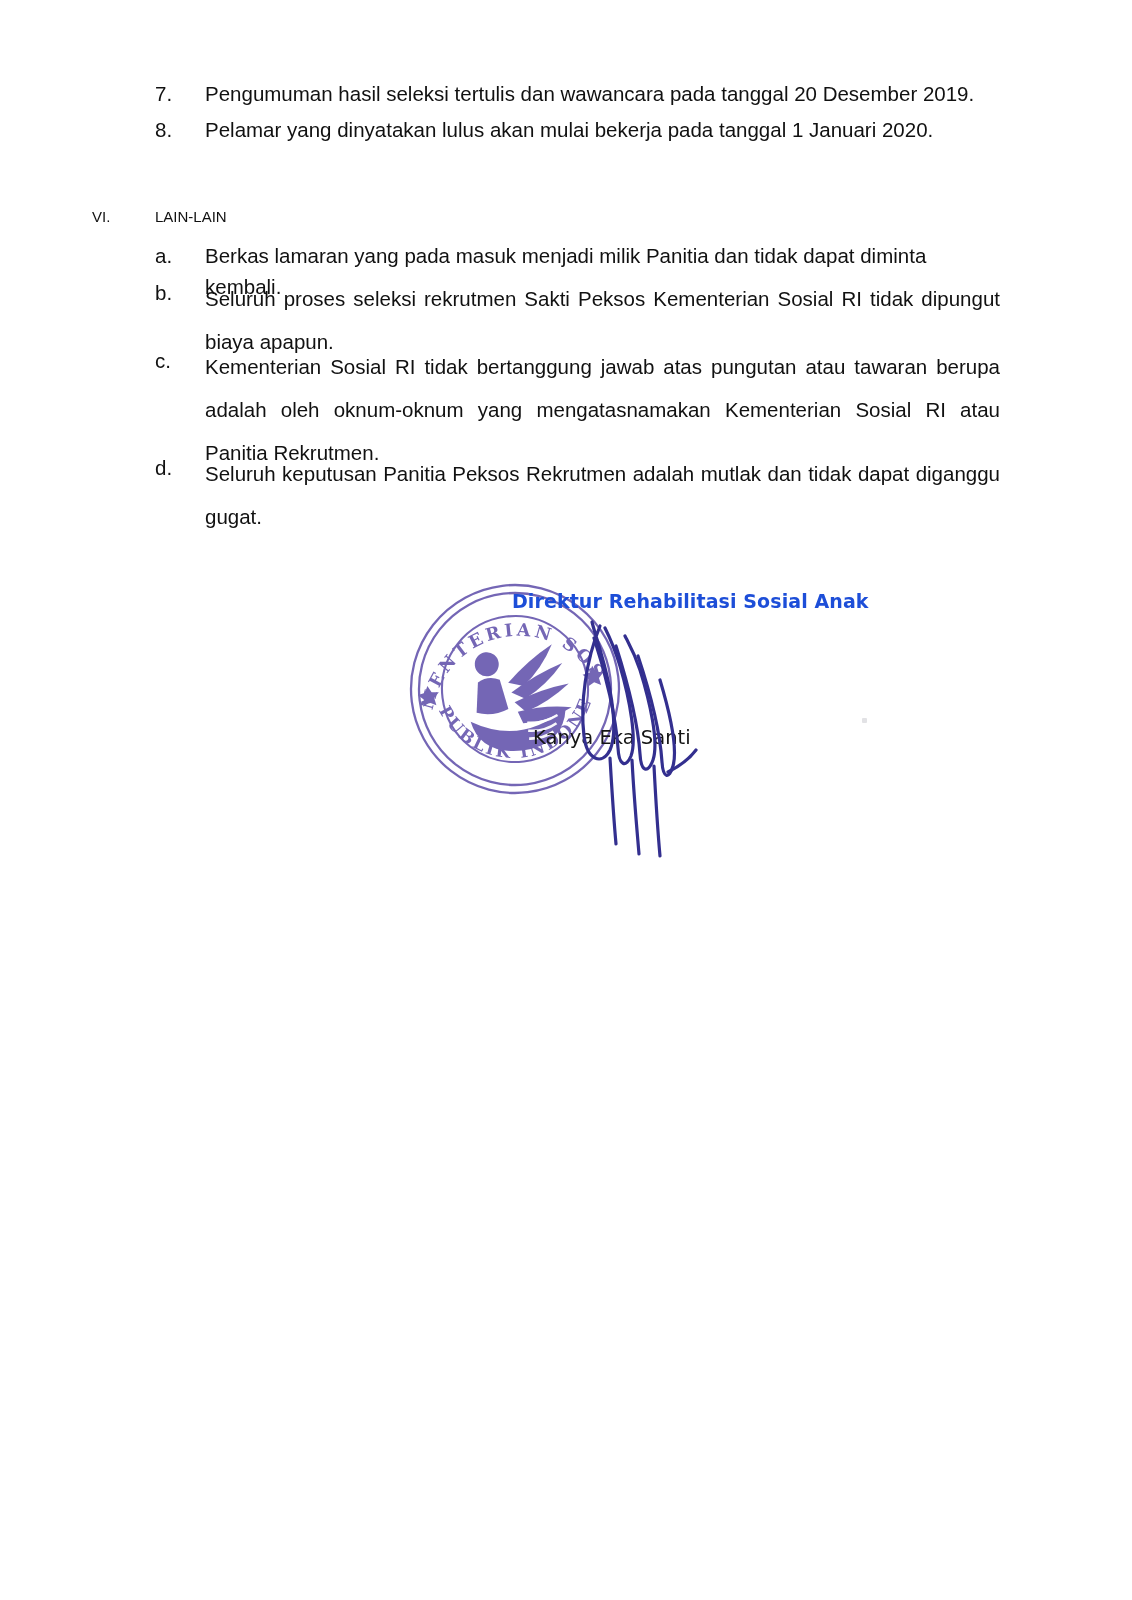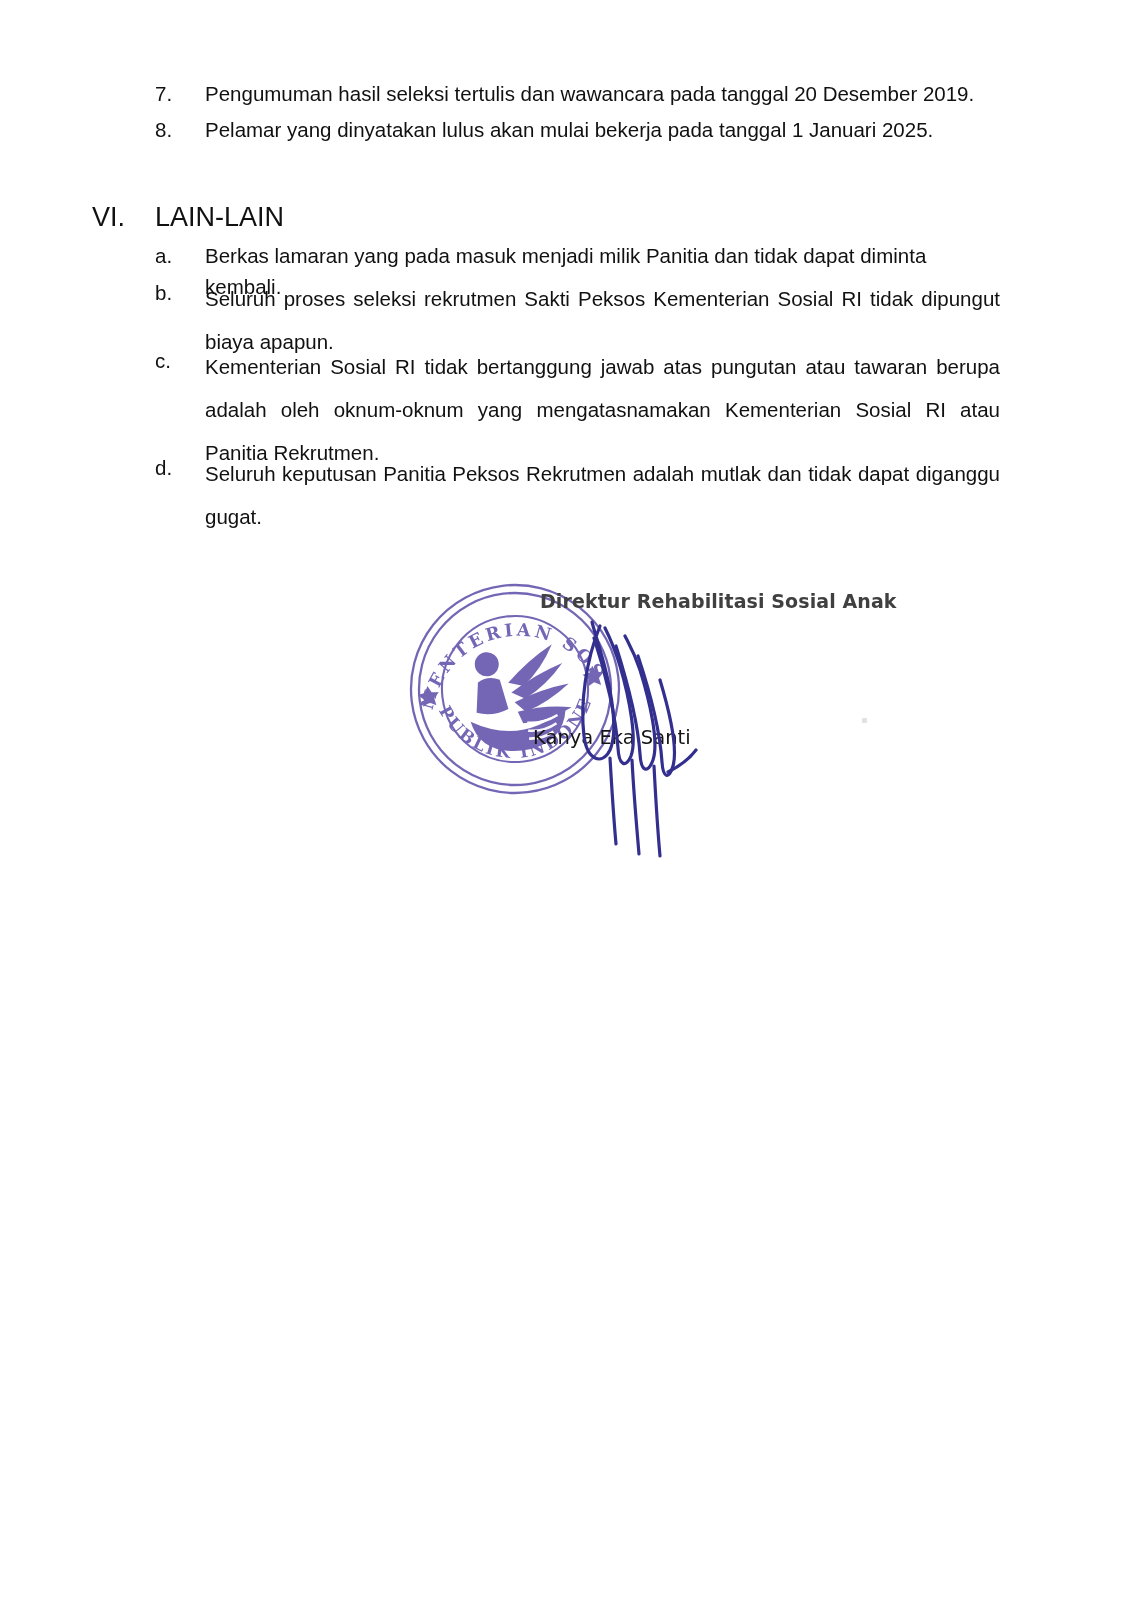--- a/index.html
+++ b/index.html
@@ -38,40 +38,40 @@
   .body-text.nojust{text-align:left;}
 
   
   #item7{left:155px;top:78px;width:845px;}
   #item8{left:155px;top:114px;width:845px;}
   #item7 .body-text,#item8 .body-text{line-height:31px;}
 
   
   #roman-heading{
     position:absolute;left:92px;top:203px;
-    font-size:27px;line-height:28px;color:#111;
+    font-size:15px;line-height:28px;color:#111;
     white-space:nowrap;
   }
   #roman-heading .rn{display:inline-block;width:63px;}
 
   
   #itemA{left:155px;top:240px;width:845px;}
   #itemB{left:155px;top:277px;width:845px;}
   #itemC{left:155px;top:345px;width:845px;}
   #itemD{left:155px;top:452px;width:845px;}
   #itemA .body-text{line-height:31px;}
 
   
   #sig-block{position:absolute;left:0;top:560px;width:1132px;height:260px;}
 
   #sig-title{
-    position:absolute;left:540px;top:30px;
+    position:absolute;left:512px;top:30px;
     font-size:19px;font-weight:bold;
     font-family:"DejaVu Sans", sans-serif;
-    color:#404040;white-space:nowrap;
+    color:#1d4ed8;white-space:nowrap;
     letter-spacing:0.1px;
     z-index:5;
   }
   #sig-name{
     position:absolute;left:533px;top:166px;
     font-size:19.5px;
     font-family:"DejaVu Sans", sans-serif;
     color:#141414;white-space:nowrap;
     z-index:5;
   }
@@ -102,21 +102,21 @@
 
 <div class="page">
 
   <div class="row" id="item7">
     <span class="marker">7.</span>
     <div class="body-text nojust">Pengumuman hasil seleksi tertulis dan wawancara pada tanggal 20 Desember 2019.</div>
   </div>
 
   <div class="row" id="item8">
     <span class="marker">8.</span>
-    <div class="body-text nojust">Pelamar yang dinyatakan lulus akan mulai bekerja pada tanggal  1 Januari 2025.</div>
+    <div class="body-text nojust">Pelamar yang dinyatakan lulus akan mulai bekerja pada tanggal  1 Januari 2020.</div>
   </div>
 
   <div id="roman-heading">
     <span class="rn">VI.</span><span>LAIN-LAIN</span>
   </div>
 
   <div class="row" id="itemA">
     <span class="marker">a.</span>
     <div class="body-text nojust">Berkas lamaran yang pada masuk menjadi milik Panitia dan tidak dapat diminta kembali.</div>
   </div>

